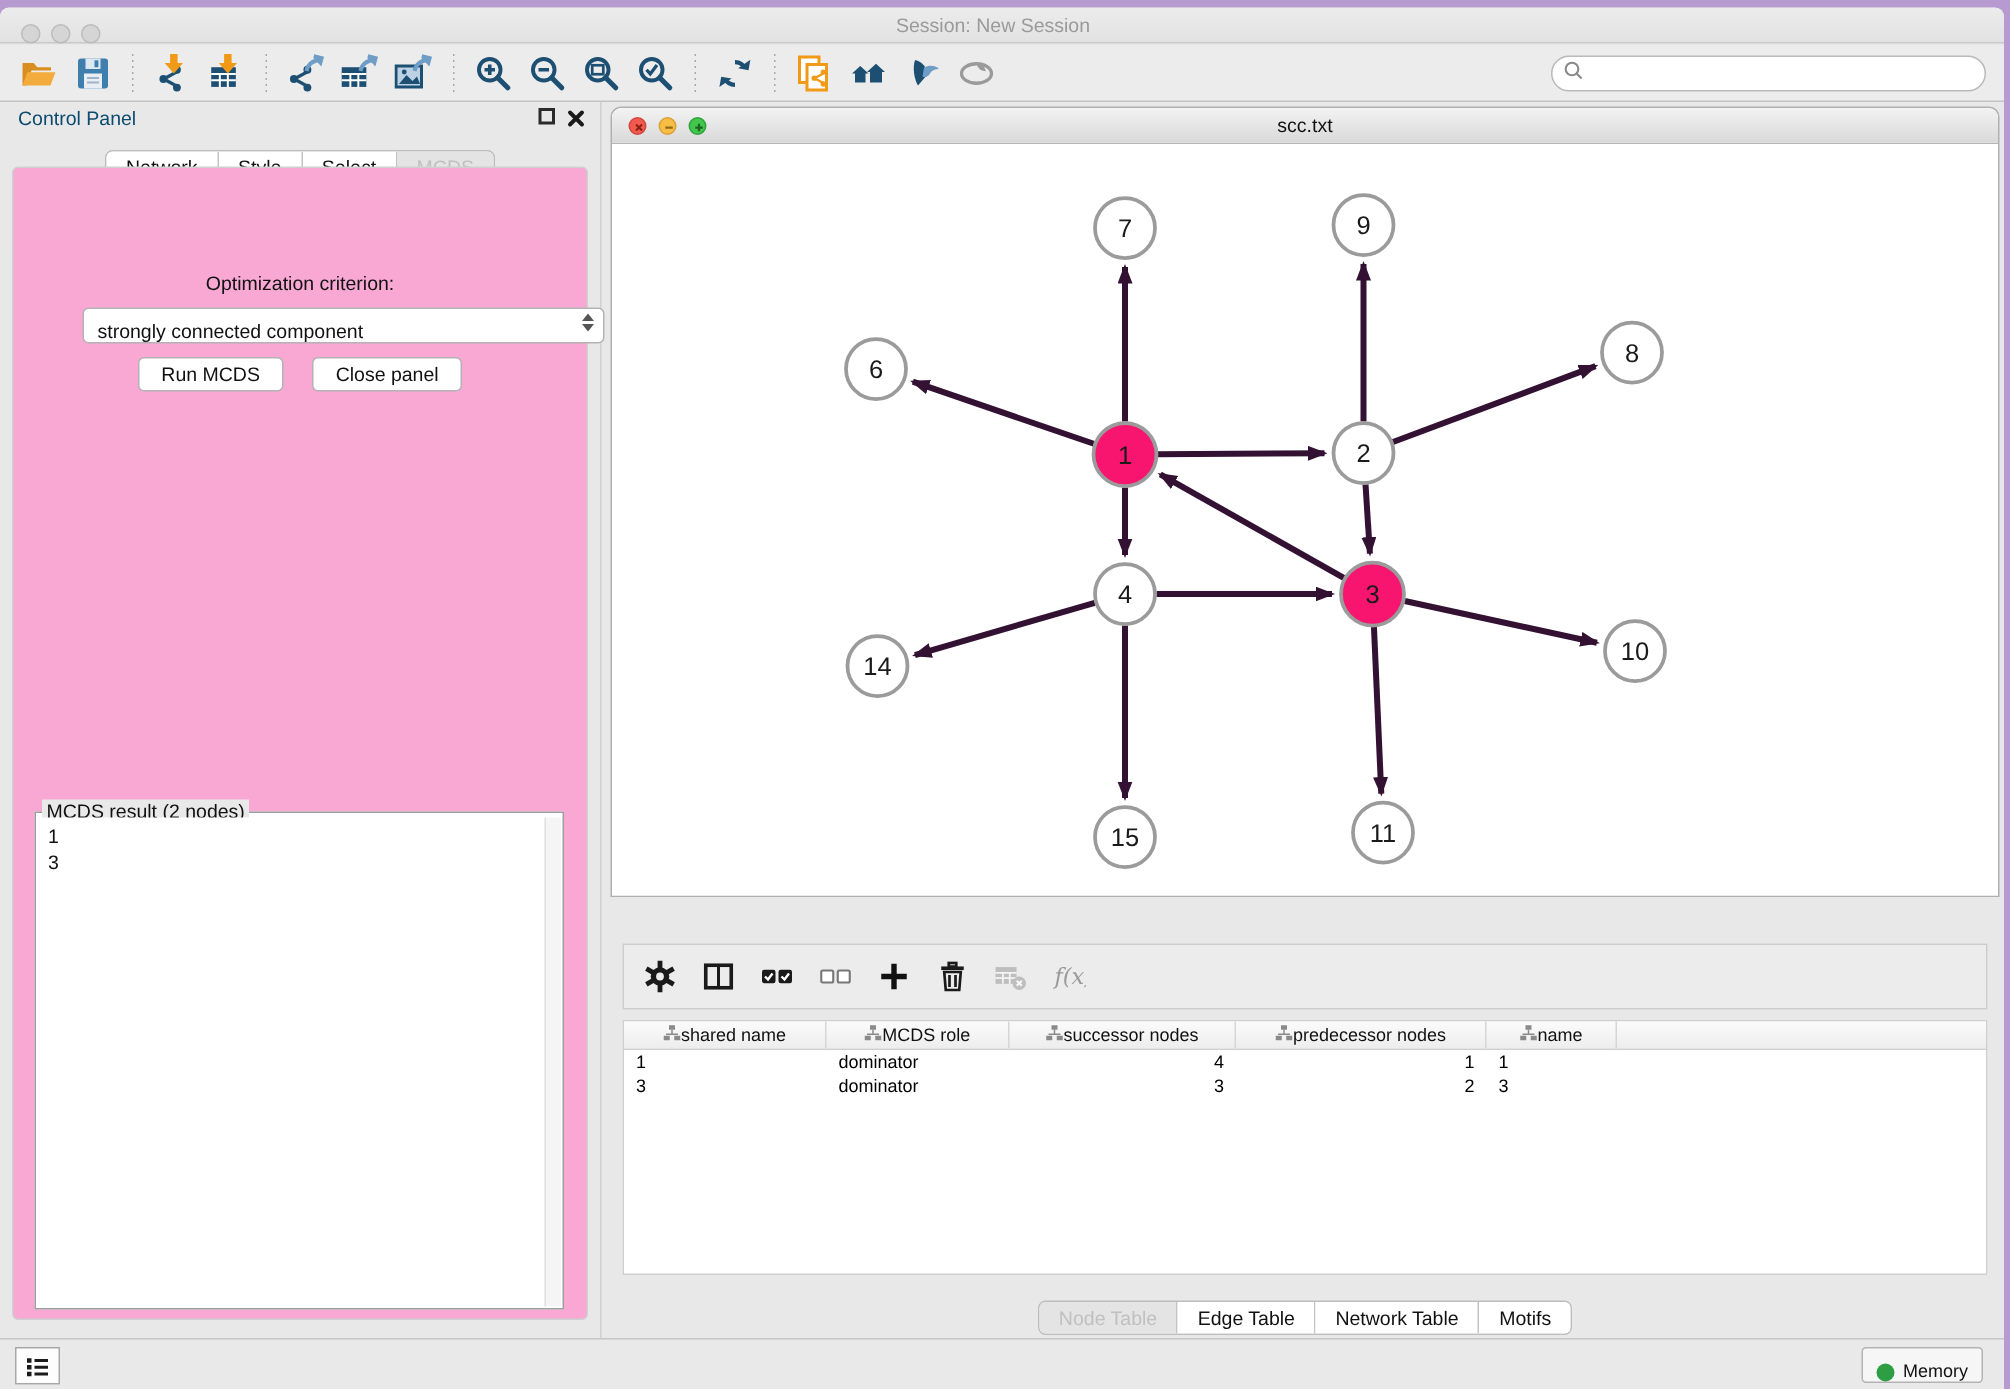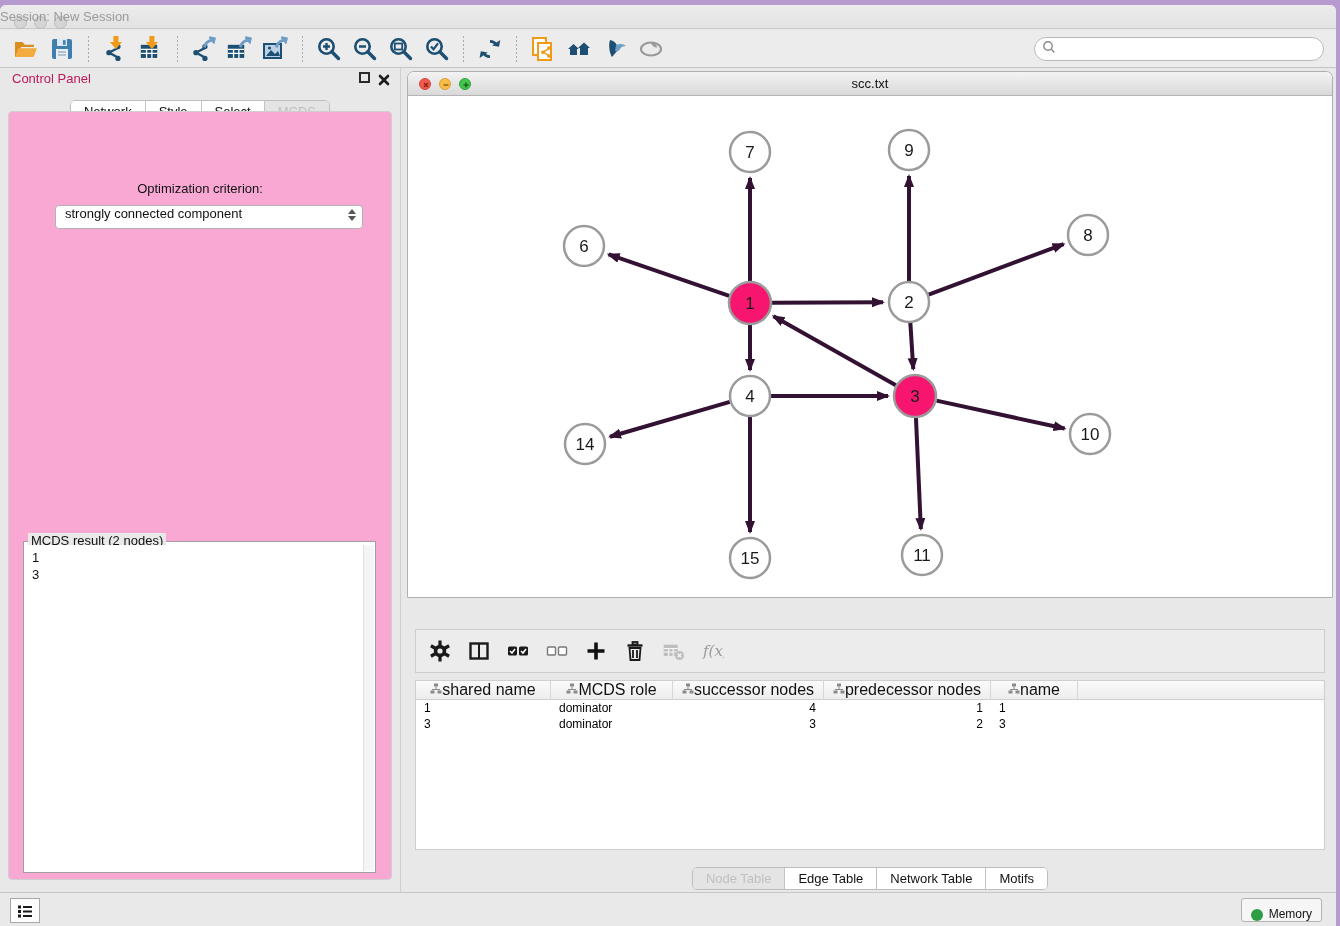--- a/index.html
+++ b/index.html
@@ -6,59 +6,59 @@
   html,body { width:1340px; height:926px; overflow:hidden; }
   body { font-family:"Liberation Sans", sans-serif; background:#b79bd0; position:relative; }
   .window { position:absolute; left:0; top:5px; right:4px; bottom:0; background:#e8e8e8;
             border-top-left-radius:6px; border-top-right-radius:6px; overflow:hidden; }
 
   
   .titlebar { position:absolute; left:0; top:0; right:0; height:24px;
               background:linear-gradient(#ececec,#e2e2e2); border-bottom:1px solid #c9c9c9; }
   .tl-dot { position:absolute; top:11px; width:13px; height:13px; border-radius:50%;
             background:#d5d5d5; border:1px solid #bcbcbc; }
-  .win-title { position:absolute; left:0; right:12px; top:4px; text-align:left;
+  .win-title { position:absolute; left:0; right:12px; top:4px; text-align:center;
                font-size:13px; color:#9a9a9a; }
 
   
   .toolbar { position:absolute; left:0; top:25px; right:0; height:38px;
              background:#ececec; border-bottom:1px solid #c4c4c4;
              display:flex; align-items:center; padding-left:8px; }
   .tb-icon { width:30px; height:30px; display:flex; align-items:center; justify-content:center; margin:0 3px; }
   .tb-icon svg { width:26px; height:26px; }
   .tb-sep { width:1px; height:26px; margin:0 8px;
             background-image:linear-gradient(#aaa 40%, transparent 40%); background-size:1px 4px; }
   .search-wrap { position:absolute; right:12px; top:7px; width:290px; height:24px;
                  background:#fff; border:1px solid #b9b9b9; border-radius:12px;
                  display:flex; align-items:center; padding-left:7px; }
   .search-wrap input { border:none; outline:none; flex:1; font-size:12px; background:transparent; margin-left:5px; }
 
   
   .panel-head { position:relative; height:22px; }
-  .panel-head .ph-title { position:absolute; left:12px; top:3px; font-size:13px; color:#be185d; }
+  .panel-head .ph-title { position:absolute; left:12px; top:3px; font-size:13px; color:#0c4a6e; }
   .ph-icons { position:absolute; right:10px; top:4px; display:flex; gap:8px; }
   .ph-float { width:11px; height:11px; border:2px solid #2a2a2a; background:transparent; }
   .ph-close svg { width:12px; height:12px; }
 
   
   .seg-tabs { display:inline-flex; border:1px solid #bdbdbd; border-radius:5px; overflow:hidden; background:#fff; }
   .seg { padding:3px 13px; font-size:13px; color:#111; background:#fff; border-right:1px solid #c3c3c3; cursor:default; }
   .seg:last-child { border-right:none; }
   .seg.active { background:#e4e4e4; color:#c0c0c0; }
 
   
   .control-panel { position:absolute; left:0; top:63px; width:401px; bottom:34px; background:#e8e8e8;
                    border-right:1px solid #cfcfcf; }
   .cp-tabs { position:absolute; left:0; right:0; top:32px; text-align:center; }
   .cp-content { position:absolute; left:8px; right:8px; top:43px; bottom:12px;
                 border:1px solid #cfcfcf; border-radius:4px; background:#f9a8d4; }
   .opt-label { position:absolute; left:0; right:0; top:69px; text-align:center; font-size:13px; color:#111; }
-  .cp-select { position:absolute; left:46px; top:93px; width:308px; height:24px; background:#fff;
+  .cp-select { position:absolute; left:46px; top:93px; width:348px; height:24px; background:#fff;
                border:1px solid #b3b3b3; border-radius:4px; font-size:13px; color:#111;
-               display:flex; align-items:flex-start; padding-left:9px; }
+               display:flex; align-items:flex-end; padding-left:9px; }
   .sel-arrows { position:absolute; right:6px; top:3px; display:flex; flex-direction:column; gap:2px; }
   .sel-arrows i { display:block; width:0; height:0; border-left:4px solid transparent; border-right:4px solid transparent; }
   .sel-arrows .up { border-bottom:5px solid #555; }
   .sel-arrows .dn { border-top:5px solid #555; }
   .cp-buttons { position:absolute; left:0; right:0; top:126px; text-align:center; }
   .btn { display:inline-block; background:#fff; border:1px solid #b3b3b3; border-radius:4px;
          font-size:13px; color:#111; padding:3px 15px; margin:0 7px; }
   .result-group { position:absolute; left:14px; right:15px; top:429px; bottom:6px;
                   border:1px solid #9e9e9e; background:#fff; }
   .result-legend { position:absolute; left:4px; top:-9px; background:#e9e9e9; padding:0 3px; font-size:13px; color:#111; }
@@ -80,21 +80,21 @@
   .table-panel { position:absolute; left:407px; top:595px; width:926px; bottom:34px; background:#e8e8e8; }
   .tp-toolbar { position:absolute; left:8px; right:8px; top:29px; height:44px; background:#ececec;
                 border:1px solid #cdcdcd; display:flex; align-items:center; padding-left:12px; gap:15px; }
   .tp-icon { width:24px; height:24px; display:flex; align-items:center; justify-content:center; }
   .tp-icon svg { width:22px; height:22px; }
   .tp-table { position:absolute; left:8px; right:8px; top:80px; height:170px; background:#fff;
               border:1px solid #cfcfcf; font-size:12px; }
   .tp-header { display:flex; height:19px; background:linear-gradient(#fbfbfb,#ededed);
                border-bottom:1px solid #cfcfcf; }
   .th-cell { display:flex; align-items:center; justify-content:center; gap:0;
-             border-right:1px solid #d6d6d6; font-size:16px; color:#111; }
+             border-right:1px solid #d6d6d6; font-size:12px; color:#111; }
   .tp-row { display:flex; height:16px; align-items:center; }
   .td-cell { padding:0 8px; overflow:hidden; white-space:nowrap; }
   .tp-tabs { position:absolute; left:0; right:0; top:267px; text-align:center; }
 
   
   .statusbar { position:absolute; left:0; right:0; bottom:0; height:34px; background:#e9e9e9; border-top:1px solid #c6c6c6; }
   .sb-left-btn { position:absolute; left:10px; top:5px; width:30px; height:25px; background:#fdfdfd;
                  border:1px solid #a8a8a8; display:flex; align-items:center; justify-content:center; }
   .memory-btn { position:absolute; right:14px; top:5px; height:24px; background:#f6f6f6; border:1px solid #b3b3b3;
                 border-radius:3px; display:flex; align-items:flex-end; padding:0 9px; gap:6px; font-size:12px; color:#111; }
@@ -298,20 +298,24 @@
         </span>
     </div>
     <div class="cp-content">
       <div class="opt-label">Optimization criterion:</div>
       <div class="cp-select">
         <span>strongly connected component</span>
         <span class="sel-arrows">
             <i class="up"></i>
             <i class="dn"></i>
           </span>
+      </div>
+      <div class="cp-buttons">
+        <span class="btn">Run MCDS</span>
+        <span class="btn">Close panel</span>
       </div>
       <div class="result-group">
         <span class="result-legend">MCDS result (2 nodes)</span>
         <div class="result-text" id="result-text">1
 3</div>
         <div class="result-scroll"></div>
       </div>
     </div>
   </div>
 

